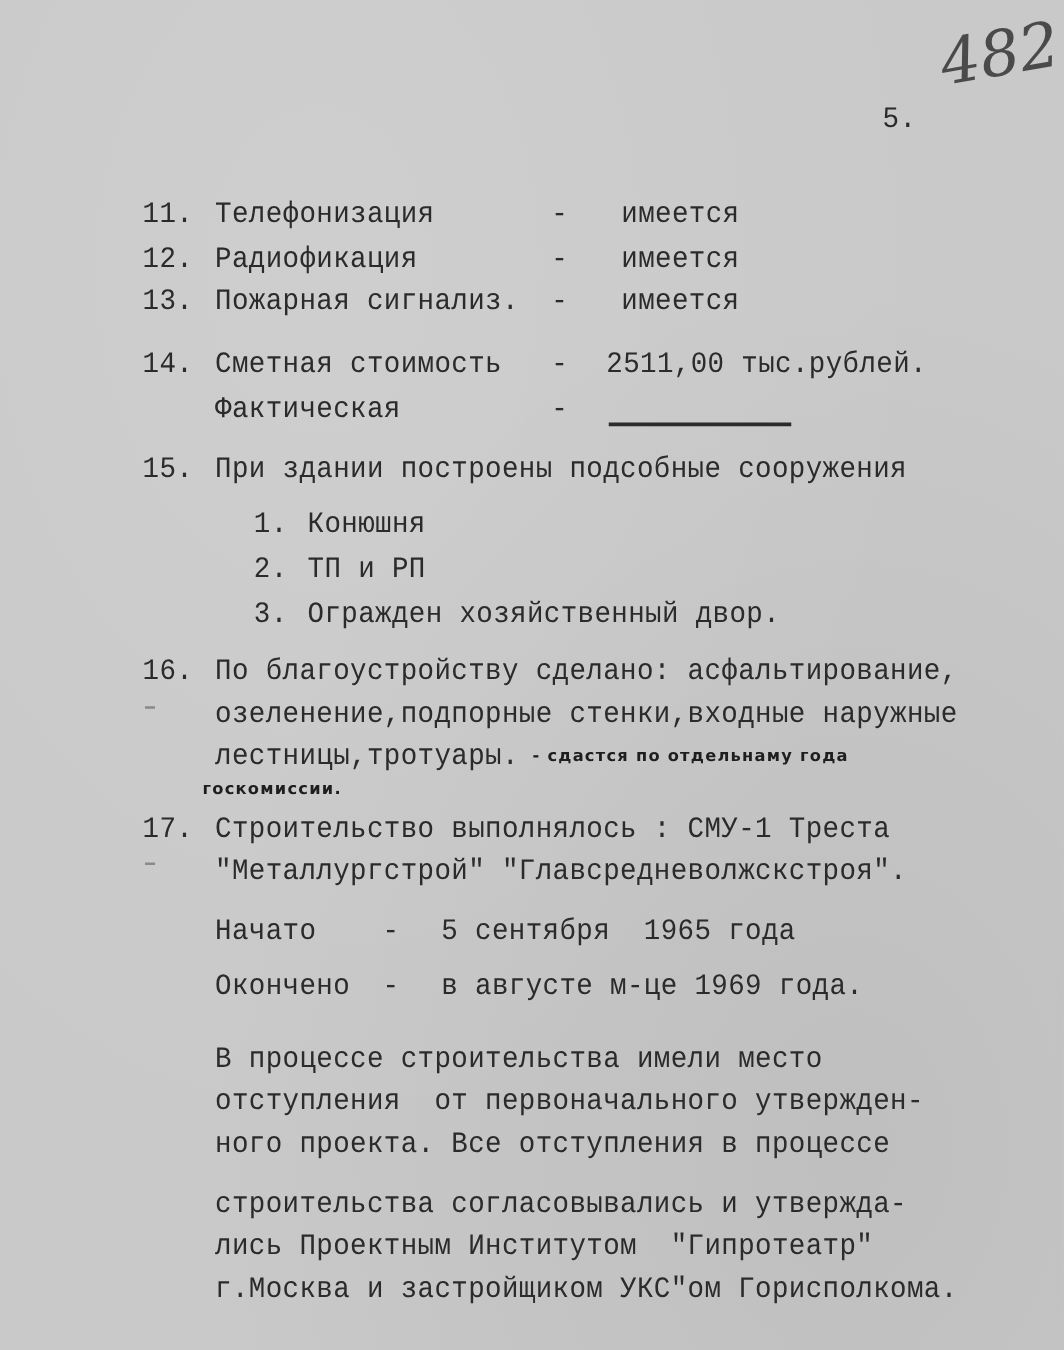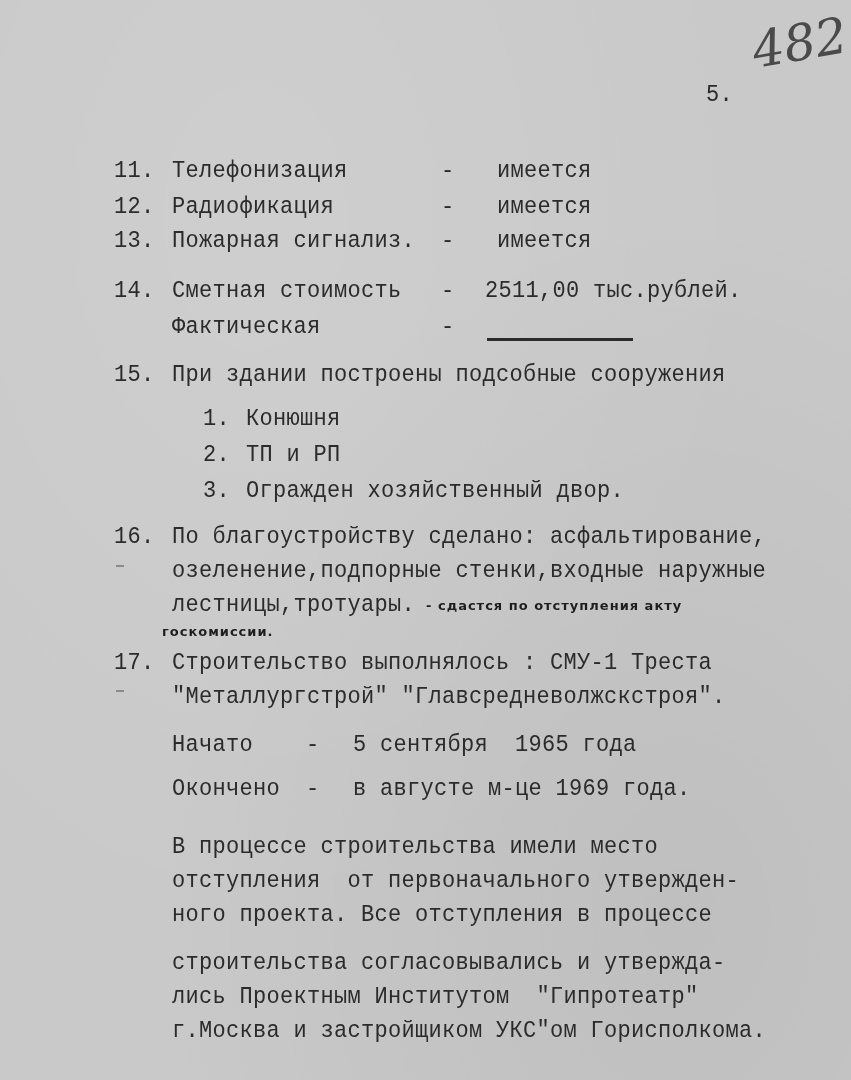--- a/index.html
+++ b/index.html
@@ -86,21 +86,21 @@
     <div class="t" style="left:203px; top:478px;">3.</div>
     <div class="t" style="left:246px; top:478px;">Огражден хозяйственный двор.</div>
   </div>
 
   <div>
     <div class="t" style="left:114px; top:524px;">16.</div>
     <div class="t" style="left:172px; top:524px;">По благоустройству сделано: асфальтирование,</div>
     <div class="margin-tick" style="left:116px; top:565px;"></div>
     <div class="t" style="left:172px; top:558px;">озеленение,подпорные стенки,входные наружные</div>
     <div class="t" style="left:172px; top:592px;">лестницы,тротуары.</div>
-    <div class="hand" style="left:426px; top:598px;">- сдастся по отступления акту</div>
+    <div class="hand" style="left:426px; top:598px;">- сдастся по отдельнаму года</div>
     <div class="hand" style="left:162px; top:624px;">госкомиссии.</div>
   </div>
 
   <div>
     <div class="t" style="left:114px; top:650px;">17.</div>
     <div class="t" style="left:172px; top:650px;">Строительство выполнялось : СМУ-1 Треста</div>
     <div class="margin-tick" style="left:116px; top:690px;"></div>
     <div class="t" style="left:172px; top:684px;">"Металлургстрой" "Главсредневолжскстроя".</div>
 
     <div class="t" style="left:172px; top:732px;">Начато</div>

